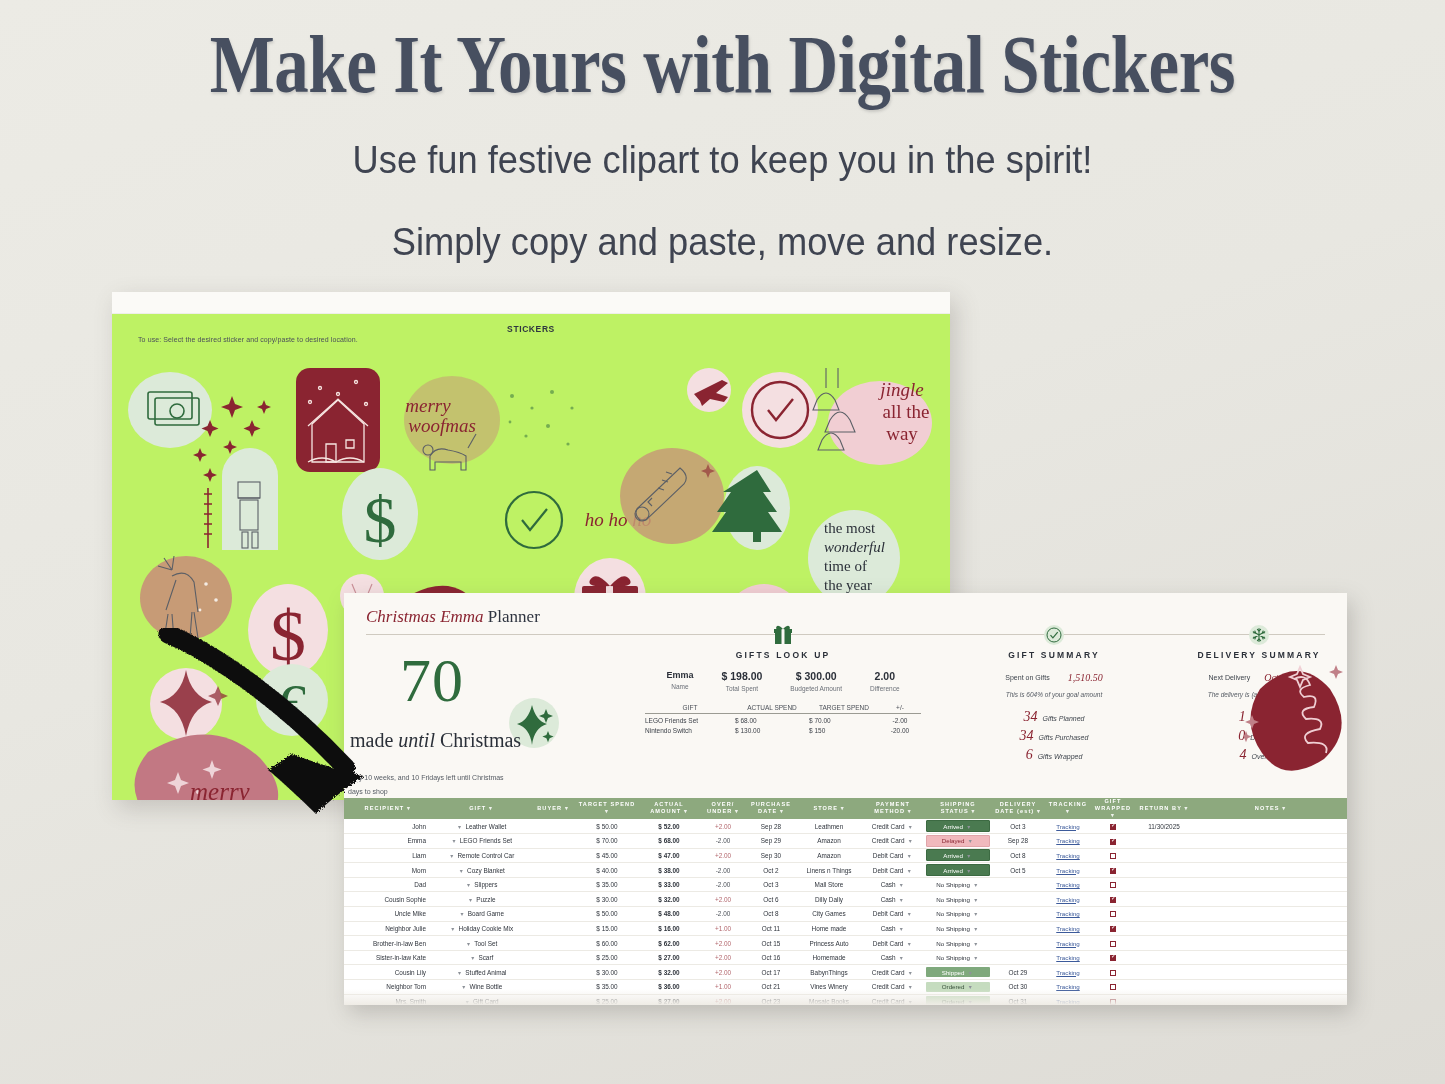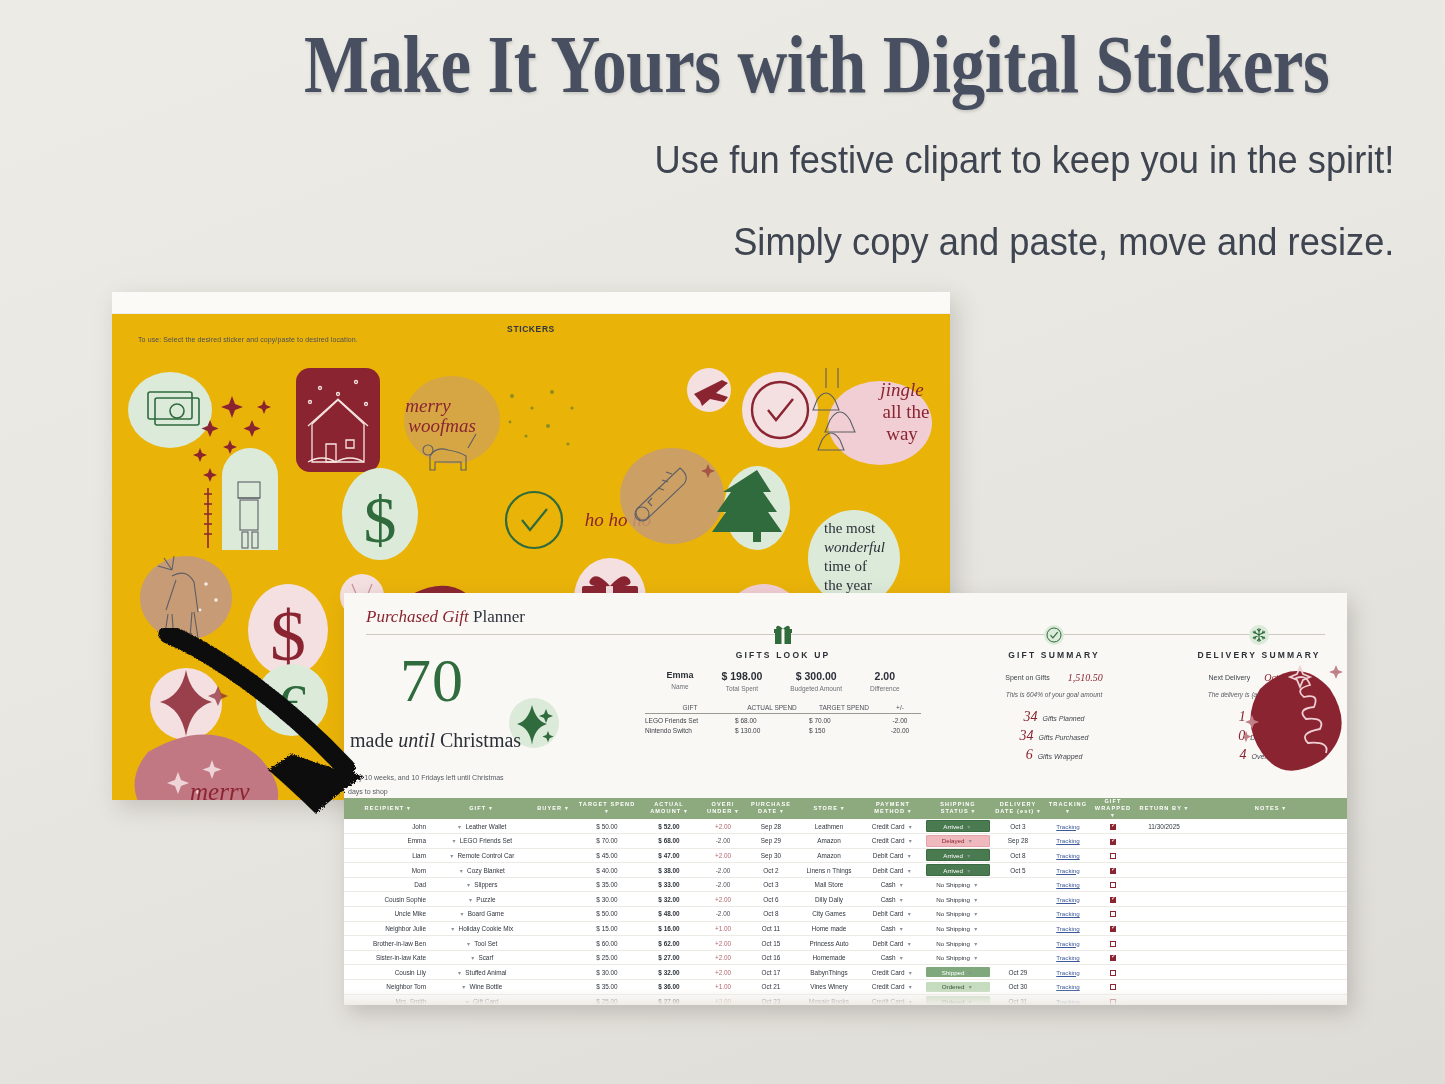--- a/index.html
+++ b/index.html
@@ -4,21 +4,21 @@
 <style>
   * { box-sizing: border-box; }
   html, body { margin:0; padding:0; }
   body {
     width:1445px; height:1084px; overflow:hidden;
     background: linear-gradient(160deg,#ecebe5 0%,#e8e7e1 45%,#dedcd6 100%);
     font-family:"Liberation Sans", sans-serif;
     position:relative;
   }
   
-  #headings { position:absolute; left:0; top:0; width:1445px; text-align:right; }
+  #headings { position:absolute; left:0; top:0; width:1445px; text-align:center; }
   #title {
     font-family:"Liberation Serif", serif;
     font-weight:700;
     font-size:82px;
     line-height:1.05;
     letter-spacing:-0.5px;
     color:#474f60;
     margin-top:22px;
     transform:scaleX(0.84);
     text-shadow:1px 2px 3px rgba(120,120,120,.28);
@@ -28,21 +28,21 @@
     transform:scaleX(0.93); font-weight:400;
   }
   #sub2 {
     font-size:39px; color:#3f4451; margin-top:38px;
     transform:scaleX(0.93); font-weight:400;
   }
 
   
   #sticker-card {
     position:absolute; left:112px; top:292px; width:838px; height:508px;
-    background:#eab308;
+    background:#bef264;
     box-shadow:6px 8px 22px rgba(90,85,80,.24);
     overflow:hidden;
   }
   #sticker-card .topbar { height:22px; background:#fbfaf7; border-bottom:1px solid #efeee9;}
   #stickers-title {
     text-align:center; font-size:8.5px; font-weight:700; letter-spacing:.6px;
     color:#2f3640; margin-top:10px;
   }
   #sticker-hint {
     position:absolute; left:26px; top:44px; font-size:7px; color:#4b5059; letter-spacing:.1px;
@@ -449,21 +449,21 @@
   <g filter="url(#rough)">
     <path d="M18 6 C70 28, 138 78, 196 140" fill="none" stroke="#0d0d0d" stroke-width="19" stroke-linecap="round"></path>
     <path d="M142 126 C168 136, 190 142, 214 148 C196 160, 180 172, 166 186 C150 170, 130 152, 118 142 Z" fill="#0d0d0d"></path>
   </g>
 </svg>
 
 <div id="sheet-card">
 
   <div id="sheet-head">
     <div id="planner-title">
-      <em>Purchased Gift</em><span> Planner</span>
+      <em>Christmas Emma</em><span> Planner</span>
     </div>
     <div id="title-rule"></div>
   </div>
 
   <div id="dash">
 
     <div style="position:absolute;left:4px;top:22px;width:260px;">
       <div style="position:relative;height:120px;">
         <div class="countdown-num" style="position:absolute;left:52px;top:6px;">70</div>
         <svg style="position:absolute;left:160px;top:52px;" width="52" height="52" viewBox="0 0 52 52">

